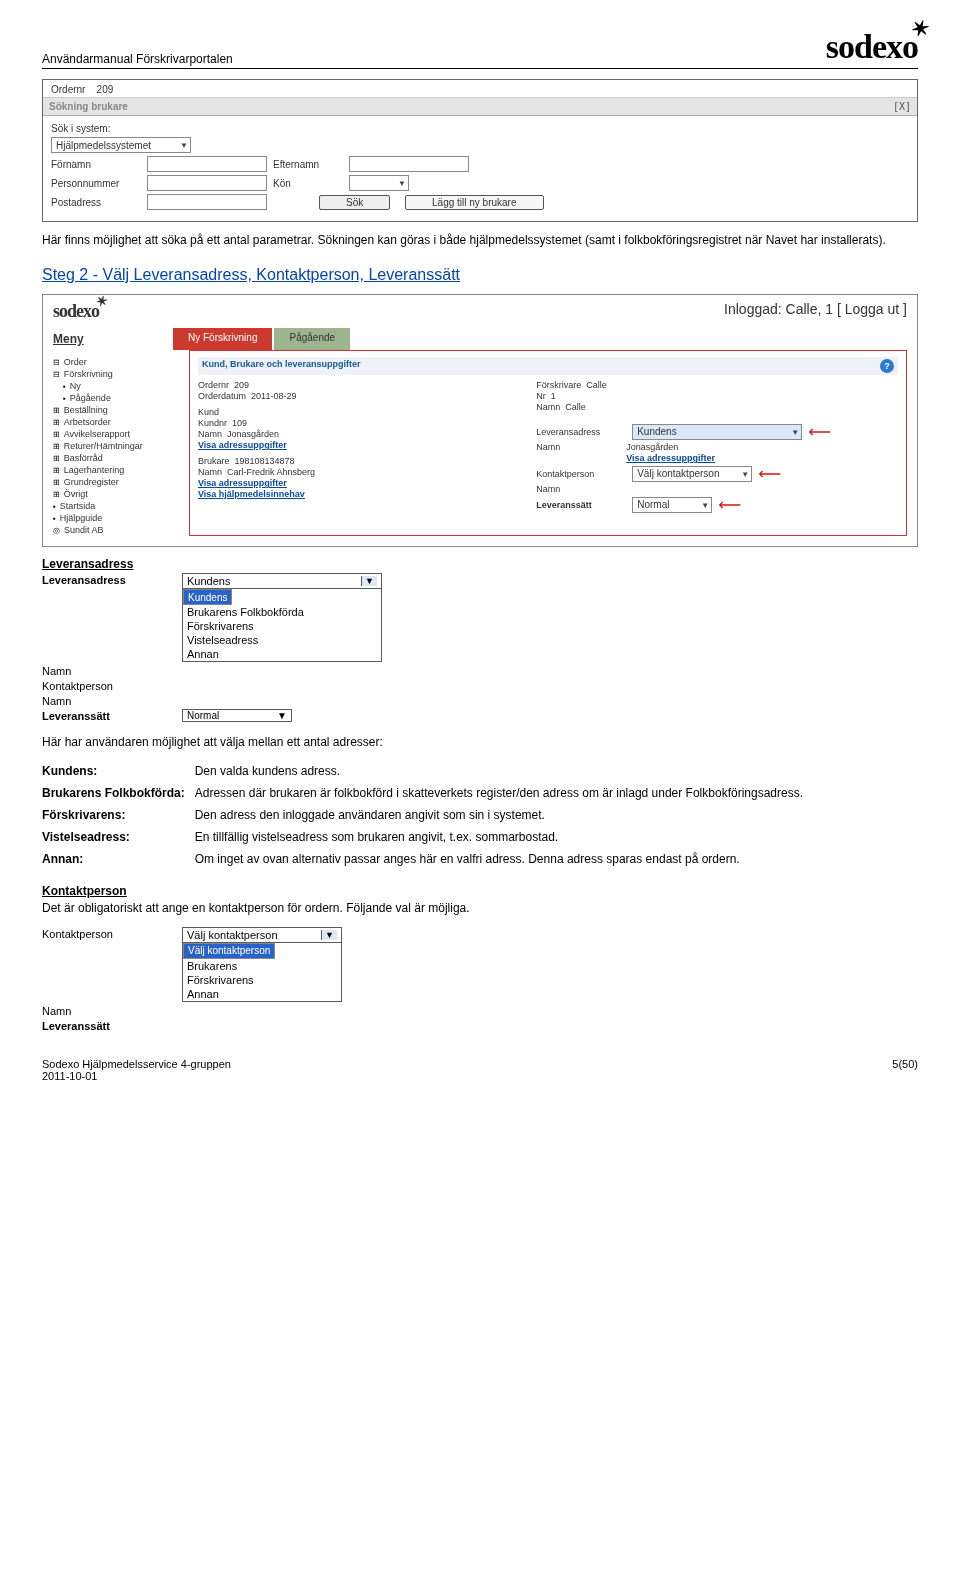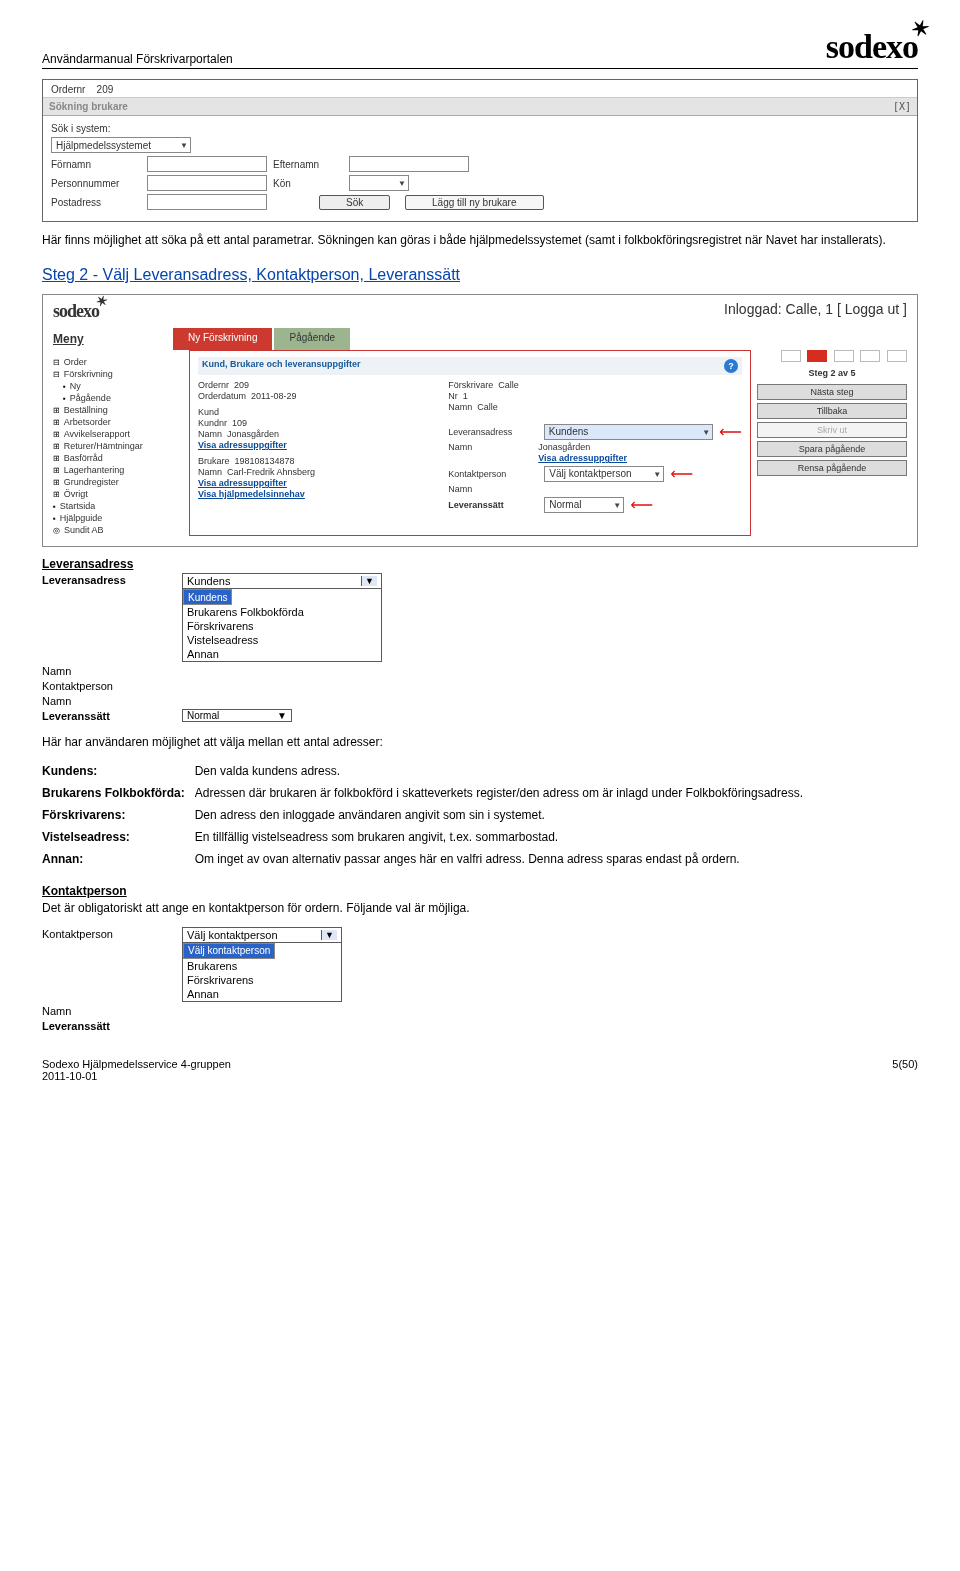--- a/index.html
+++ b/index.html
@@ -268,35 +268,20 @@
               <span class="sel" style="width:80px;">
                   <span>Normal</span>
                   <span class="arr">▼</span>
                 </span>
               <span class="arrow-red">⟵</span>
             </div>
           </div>
         </div>
       </div>
 
-      <div class="rpanel">
-        <div style="text-align:right;margin-bottom:4px;">
-          <span class="flag white"></span>
-          <span class="flag red"></span>
-          <span class="flag white"></span>
-          <span class="flag white"></span>
-          <span class="flag white"></span>
-        </div>
-        <div style="text-align:center;font-weight:bold;margin-bottom:6px;">Steg 2 av 5</div>
-        <span class="rbtn">Nästa steg</span>
-        <span class="rbtn">Tillbaka</span>
-        <span class="rbtn ghost">Skriv ut</span>
-        <span class="rbtn">Spara pågående</span>
-        <span class="rbtn">Rensa pågående</span>
-      </div>
     </div>
   </div>
 
   <p class="section-u">Leveransadress</p>
 
   
   <div class="dd-shot">
     <div class="row">
       <span class="lab"><b>Leveransadress</b></span>
       <div>

